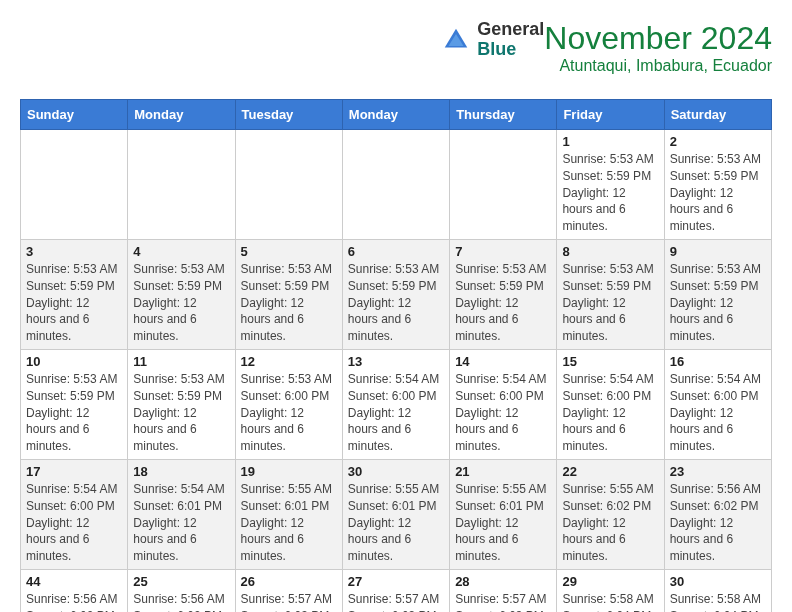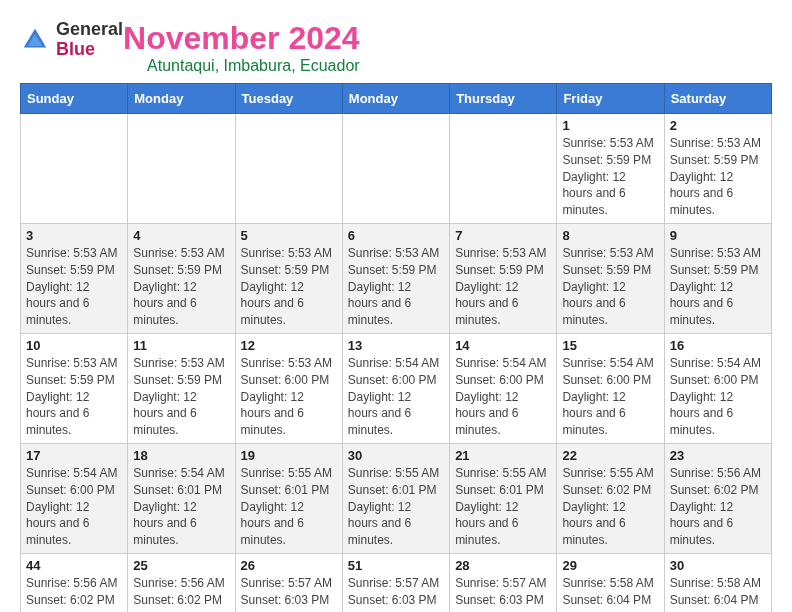--- a/index.html
+++ b/index.html
@@ -5,47 +5,47 @@
     * { box-sizing: border-box; margin: 0; padding: 0; }
     body {
       font-family: Arial, sans-serif;
       background: #fff;
       width: 792px;
       min-height: 612px;
       padding: 20px;
     }
     .header-section {
       display: flex;
-      justify-content: flex-start;
+      justify-content: flex-end;
       align-items: flex-start;
-      margin-bottom: 8px;
+      margin-bottom: 24px;
     }
     .logo {
       display: flex;
       align-items: center;
       gap: 6px;
     }
     .logo-text {
       font-size: 18px;
       font-weight: bold;
       line-height: 1.1;
     }
     .logo-text .general { color: #333; }
-    .logo-text .blue { color: #be185d; }
+    .logo-text .blue { color: #0f766e; }
     .logo-icon {
       width: 30px;
       height: 30px;
     }
     .title-block {
       text-align: right;
     }
     .month-year {
       font-size: 32px;
-      font-weight: bold;
-      color: #ec4899;
+      font-weight: normal;
+      color: #15803d;
     }
     .location {
       font-size: 16px;
       color: #15803d;
     }
     table {
       width: 100%;
       border-collapse: collapse;
       table-layout: fixed;
     }
@@ -282,21 +282,21 @@
 Sunset: 6:02 PM
 Daylight: 12 hours and 6 minutes.</div>
         </td>
         <td>
           <span class="day-num">26</span>
           <div class="cell-info" style="white-space: pre-line;">Sunrise: 5:57 AM
 Sunset: 6:03 PM
 Daylight: 12 hours and 6 minutes.</div>
         </td>
         <td>
-          <span class="day-num">51</span>
+          <span class="day-num">27</span>
           <div class="cell-info" style="white-space: pre-line;">Sunrise: 5:57 AM
 Sunset: 6:03 PM
 Daylight: 12 hours and 6 minutes.</div>
         </td>
         <td>
           <span class="day-num">28</span>
           <div class="cell-info" style="white-space: pre-line;">Sunrise: 5:57 AM
 Sunset: 6:03 PM
 Daylight: 12 hours and 6 minutes.</div>
         </td>

